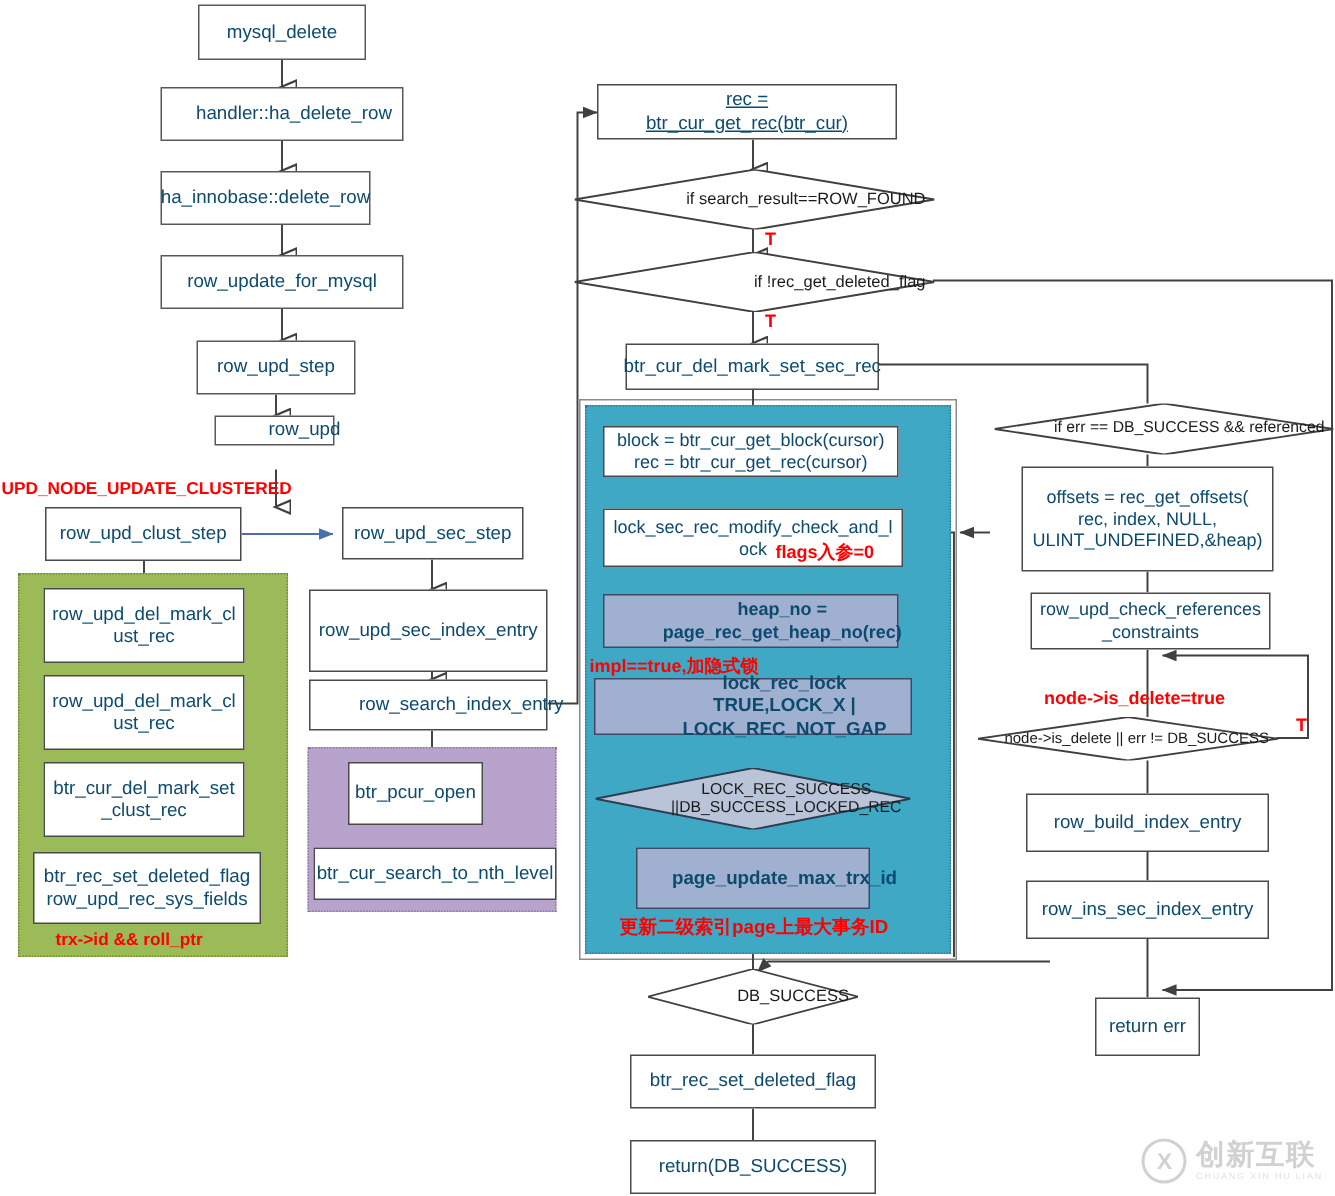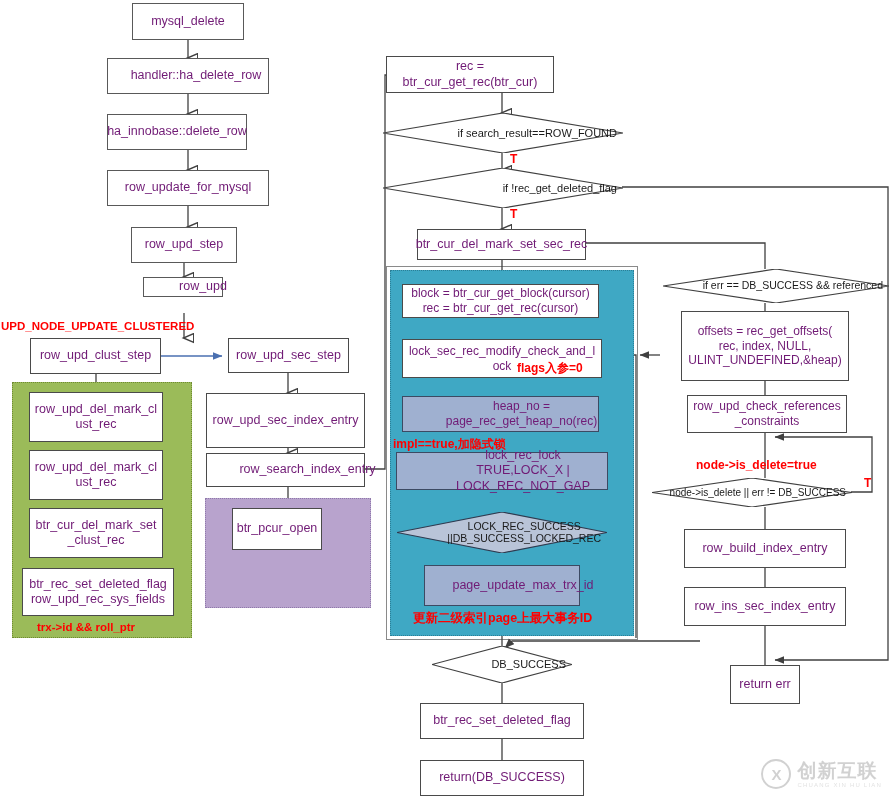--- a/index.html
+++ b/index.html
@@ -2,23 +2,23 @@
 <html><head>
 <meta charset="utf-8">
 <style>
   html,body{margin:0;padding:0;background:#fff;}
   body{font-family:"Liberation Sans","DejaVu Sans",sans-serif;}
   #canvas{position:relative;width:890px;height:797px;background:#ffffff;overflow:hidden;}
   svg#wires{position:absolute;left:0;top:0;width:890px;height:797px;pointer-events:none;}
 
   .node{position:absolute;box-sizing:border-box;border:1px solid #595959;background:#ffffff;
         display:flex;align-items:center;justify-content:center;text-align:center;
-        font-size:12.5px;color:#701a75;line-height:1.22;padding:2px 4px;z-index:3;}
+        font-size:12.5px;color:#0c4a6e;line-height:1.22;padding:2px 4px;z-index:3;}
   .node.thick{border:1.6px solid #4a4a4a;}
-  .node.blue{background:#9fb0d0;border:1.4px solid #3c4a63;font-weight:normal;padding-left:46px;}
+  .node.blue{background:#9fb0d0;border:1.4px solid #3c4a63;font-weight:bold;padding-left:46px;}
   .diamond{position:absolute;z-index:3;display:flex;align-items:center;justify-content:flex-end;
            text-align:center;font-size:11px;color:#1a1a1a;line-height:1.12;}
   .diamond .dtxt{position:relative;z-index:4;padding:0 6px;}
   .diamond svg{position:absolute;left:0;top:0;}
 
   .region{position:absolute;box-sizing:border-box;z-index:1;}
   .region.green{background:#9bbb59;border:1.5px dotted #6f8a33;}
   .region.purple{background:#b8a3cd;border:1.5px dotted #8f79ab;}
   .region.teal{background:#3fa8c4;border:1.5px dotted #2b7e96;}
   .outer{position:absolute;box-sizing:border-box;border:1px solid #8a8a8a;background:#fff;z-index:0;}
@@ -127,22 +127,23 @@
   <div class="node thick" style="left:22px;top:568px;width:152px;height:48px;white-space:pre-line;">btr_rec_set_deleted_flag
 row_upd_rec_sys_fields</div>
 
   <div class="redlbl" style="left:1px;top:320px;font-size:11.5px;">UPD_NODE_UPDATE_CLUSTERED</div>
   <div class="redlbl" style="left:37px;top:621px;font-size:11.5px;">trx-&gt;id &amp;&amp; roll_ptr</div>
 
   <div class="node thick" style="left:228px;top:338px;width:121px;height:35px;">row_upd_sec_step</div>
   <div class="node thick" style="left:206px;top:393px;width:159px;height:55px;">row_upd_sec_index_entry</div>
   <div class="node thick" style="left:206px;top:453px;width:159px;height:34px;padding-left:48px;">row_search_index_entry</div>
   <div class="node thick" style="left:232px;top:508px;width:90px;height:42px;">btr_pcur_open</div>
-
-  <div class="node thick" style="left:386px;top:56px;width:168px;height:37px;white-space:pre-line;">rec =
+  <div class="node thick" style="left:209px;top:565px;width:162px;height:35px;">btr_cur_search_to_nth_level</div>
+
+  <div class="node thick" style="left:398px;top:56px;width:200px;height:37px;white-space:pre-line;text-decoration:underline;">rec =
 btr_cur_get_rec(btr_cur)</div>
 
   <div class="diamond" style="left:383px;top:113px;width:240px;height:40px;">
     <svg width="240" height="40" viewBox="0 0 240 40">
       <polygon points="120,0 240,20 120,40 0,20" fill="#ffffff" stroke="#404040" stroke-width="1.2"></polygon>
     </svg>
     <span class="dtxt">if  search_result==ROW_FOUND</span>
   </div>
 
   <div class="diamond" style="left:383px;top:168px;width:240px;height:40px;">

